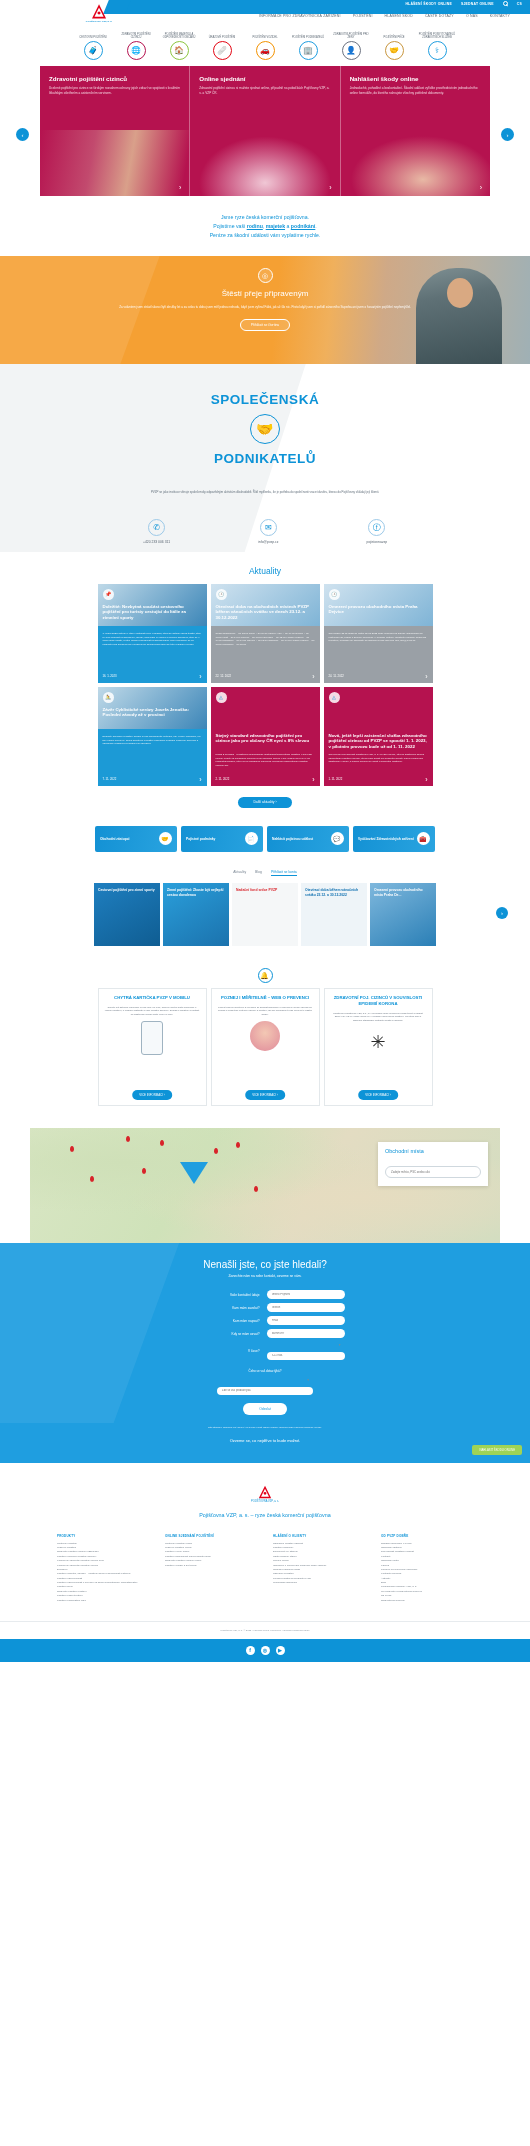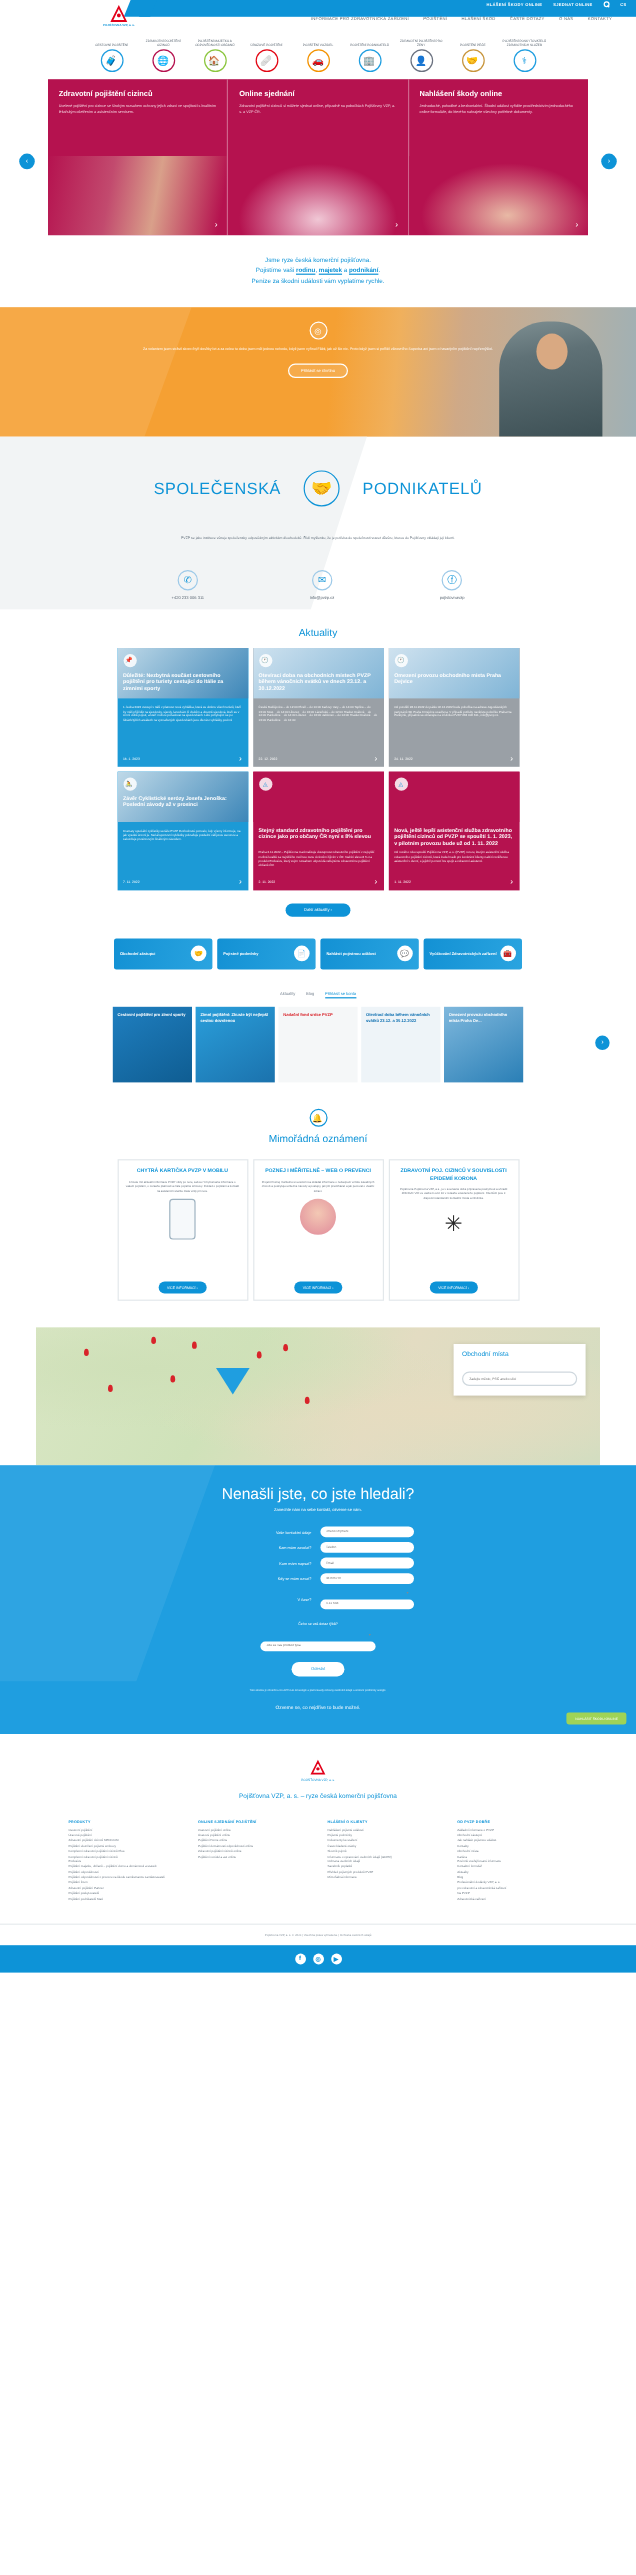--- a/index.html
+++ b/index.html
@@ -121,22 +121,22 @@
   }
 
   
   .csr { position: relative; background: #fff; padding: 28px 0 8px; overflow: hidden; }
   .csr-bg {
     position: absolute; left: -60px; top: -20px; width: 330px; height: 260px;
     background: #f2f4f5; transform: skewX(-18deg);
   }
   .csr-inner { position: relative; }
   .csr-title {
-    display: flex; align-items: center; justify-content: center; gap: 19px;
-    color: #0d93d7; font-size: 13.5px; font-weight: 400; letter-spacing: .5px;
+    display: flex; align-items: center; justify-content: center; gap: 7px;
+    color: #0d93d7; font-size: 13.5px; font-weight: 700; letter-spacing: .5px; flex-direction: column;
   }
   .hands {
     width: 30px; height: 30px; border-radius: 50%; border: 1.6px solid #0d93d7;
     display: flex; align-items: center; justify-content: center; font-size: 14px;
   }
   .csr-text {
     margin: 24px auto 0; max-width: 330px; text-align: center;
     font-size: 2.9px; color: #63707c; line-height: 1.6;
   }
   .csr-contacts { display: flex; justify-content: center; gap: 88px; margin-top: 24px; }
@@ -262,21 +262,21 @@
   }
   .mapbox h4 { color: #0d93d7; font-size: 5.5px; font-weight: 400; margin-bottom: 5px; }
   .mapbox input {
     width: 100%; border: .5px solid #cfd8de; border-radius: 8px; font-size: 2.8px;
     padding: 3px 5px; color: #98a3ad; font-family: inherit;
   }
 
   
   .formsec { position: relative; background: #1f9ee0; padding: 16px 0 20px; overflow: hidden; }
   .form-skew { position: absolute; left: -80px; top: -20px; width: 230px; height: 200px; background: rgba(255,255,255,.07); transform: skewX(-20deg); }
-  .formsec h2 { text-align: center; color: #fff; font-size: 13px; font-weight: 400; }
+  .formsec h2 { text-align: center; color: #fff; font-size: 10px; font-weight: 400; }
   .formsec .sub { text-align: center; color: #fff; font-size: 3.4px; margin-top: 4px; margin-bottom: 12px; }
   .frow { display: flex; justify-content: center; align-items: center; gap: 7px; margin-bottom: 4.5px; }
   .flabel { width: 74px; text-align: right; color: #fff; font-size: 3.2px; }
   .finput {
     width: 78px; height: 8.5px; background: #fff; border-radius: 5px; border: none;
     font-size: 2.7px; color: #9aa5ae; padding: 0 5px; font-family: inherit;
   }
   .fselect { position: relative; }
   .fselect::after { content: "▾"; position: absolute; right: 4px; top: 1px; font-size: 3.5px; color: #7d8a94; }
   .fnote { text-align: center; color: #fff; font-size: 3px; margin: 9px 0 4px; }
@@ -406,20 +406,21 @@
     </div>
     <div>Peníze za škodní události vám vyplatíme rychle.</div>
   </div>
 
   <div class="orange">
     <div class="orange-skew"></div>
     <div class="orange-man"></div>
     <div class="orange-head"></div>
     <div class="orange-content">
       <div class="eye">◎</div>
+      <h2>Štěstí přeje připraveným</h2>
       <p>Za volantem jsem strávil skoro čtyři desítky let a za celou tu dobu jsem měl jednou nehodu, když jsem vyřinul Fábii, jak už šlo nic. Proto když jsem si pořídil zánovního Superba ani jsem o havarijním pojištění nepřemýšlel.</p>
       <div class="orange-btn">Přihlásit se čtvrtinu</div>
     </div>
   </div>
 
   <div class="csr">
     <div class="csr-bg"></div>
     <div class="csr-inner">
       <div class="csr-title">
         <span>SPOLEČENSKÁ</span>
@@ -580,21 +581,20 @@
       </div>
       <div class="sl s5">
         <div class="cap">Omezení provozu obchodního místa Praha De...</div>
       </div>
       <div class="sl-next">›</div>
     </div>
   </div>
 
   <div class="mim">
     <div class="bell">🔔</div>
-    <h2>Mimořádná oznámení</h2>
     <div class="mcards">
       <div class="mc">
         <h4>CHYTRÁ KARTIČKA PVZP V MOBILU</h4>
         <p>Chcete mít aktuální informace PVZP vždy po ruce, sebou? Chytrá karta informace o vašem pojištění, o rozsahu platnosti a čísle pojistné smlouvy. Doklad o pojištění a kontakt na asistenční službu máte vždy při ruce.</p>
         <div class="pic">
             <div class="phonepic"></div>
           </div>
         <div class="btn"><span>VÍCE INFORMACÍ</span> ›</div>
       </div>
       <div class="mc">

